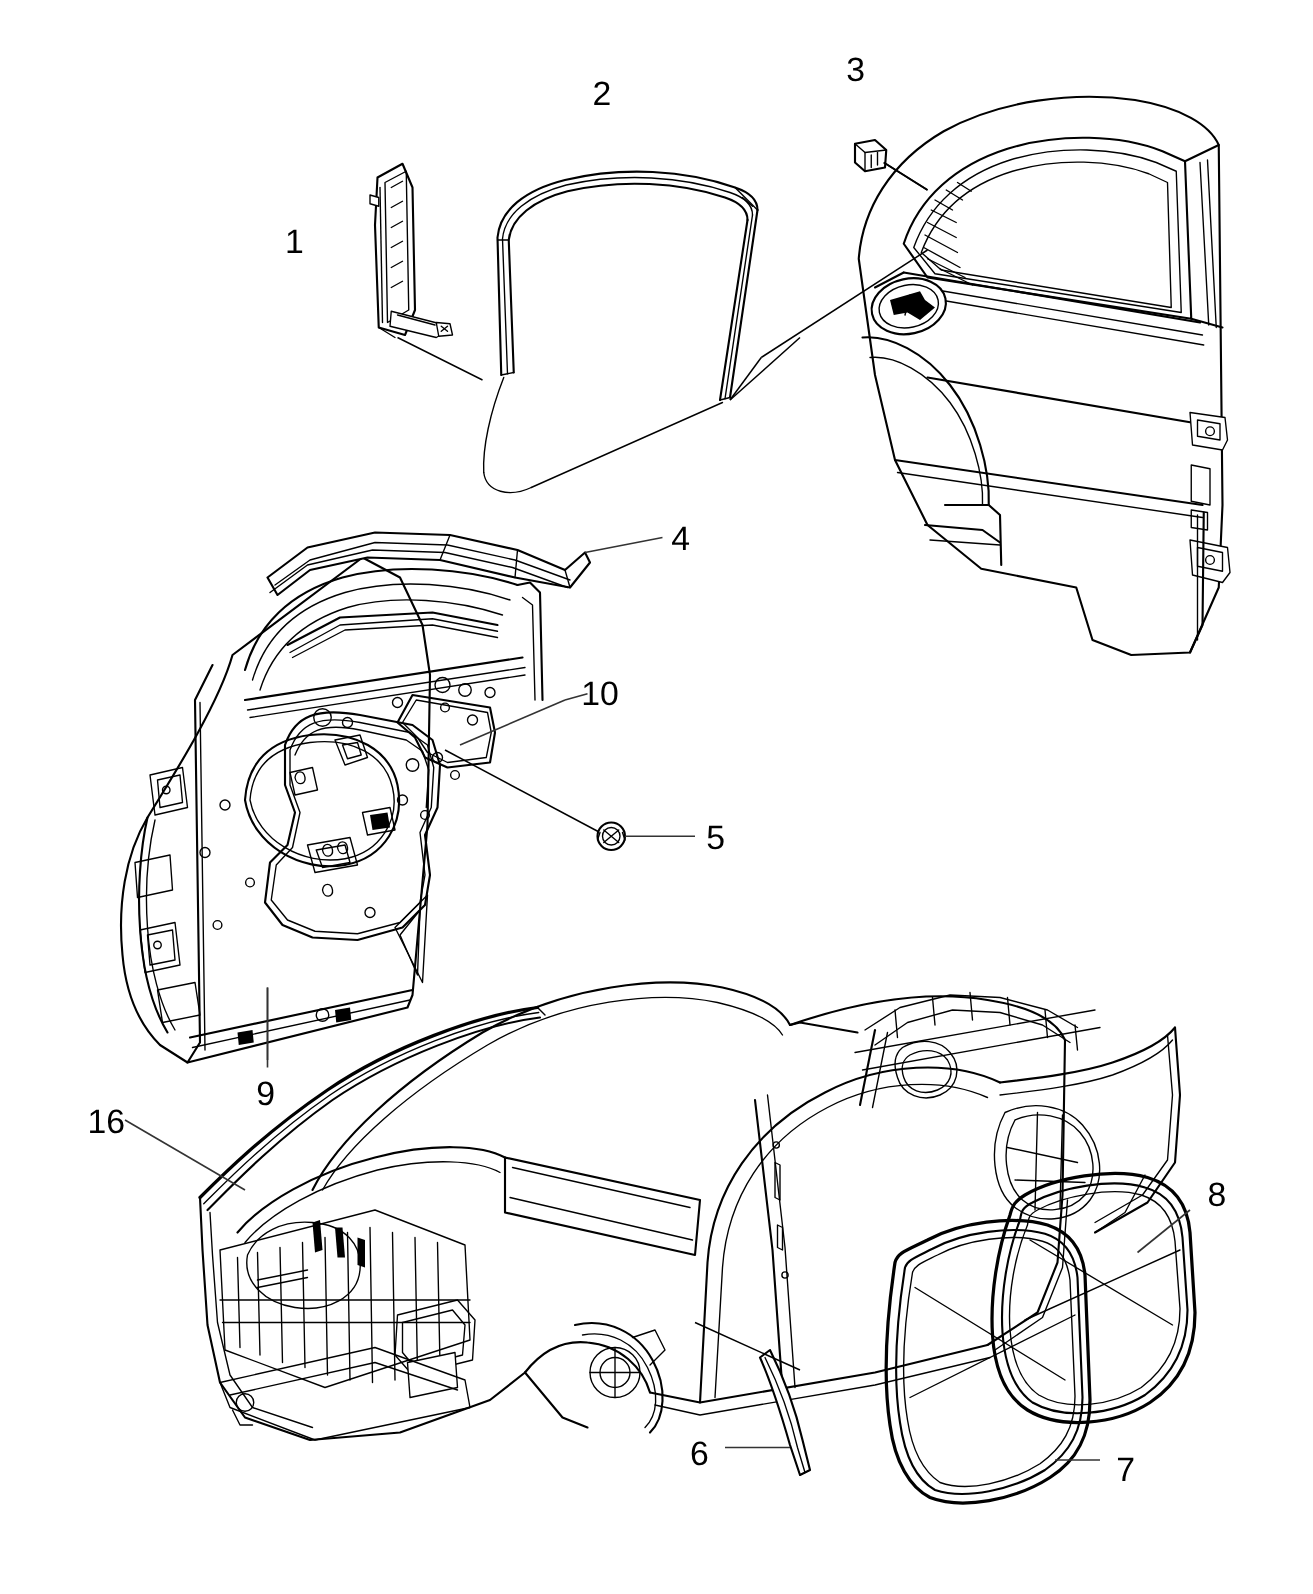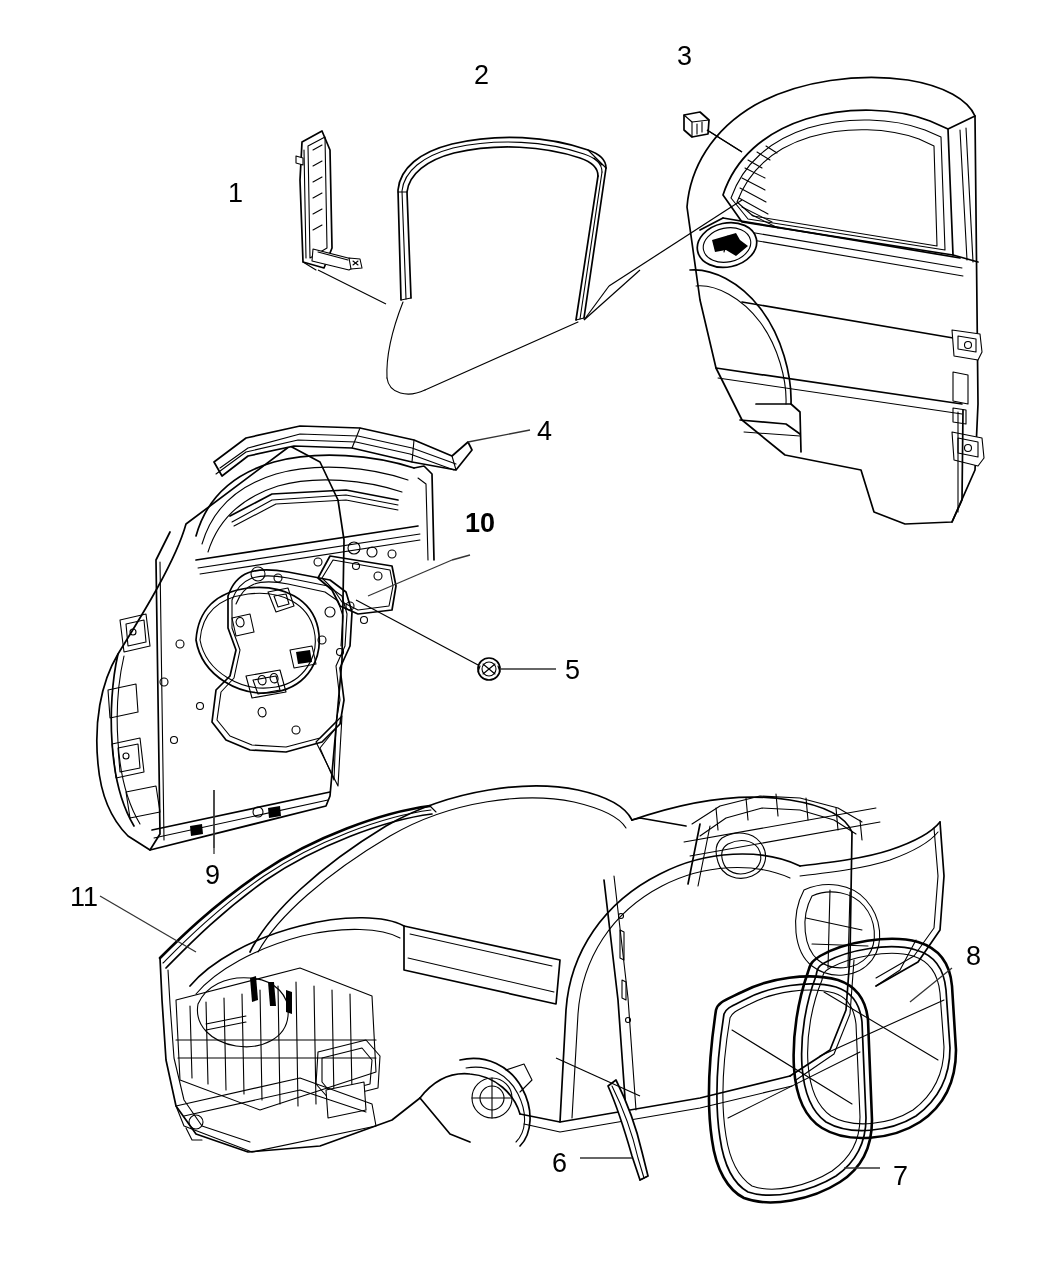--- a/index.html
+++ b/index.html
@@ -456,17 +456,17 @@
   <div class="callout-label" style="left:565px; top:657px;">5</div>
 
   <div class="callout-label" style="left:552px; top:1150px;">6</div>
 
   <div class="callout-label" style="left:893px; top:1163px;">7</div>
 
   <div class="callout-label" style="left:966px; top:943px;">8</div>
 
   <div class="callout-label" style="left:205px; top:862px;">9</div>
 
-  <div class="callout-label" style="left:465px; top:510px;font-weight:bold;">10</div>
-
-  <div class="callout-label" style="left:70px; top:884px;">11</div>
+  <div class="callout-label" style="left:465px; top:542px;">10</div>
+
+  <div class="callout-label" style="left:70px; top:884px;">16</div>
 
 </div>
 
 </body></html>

